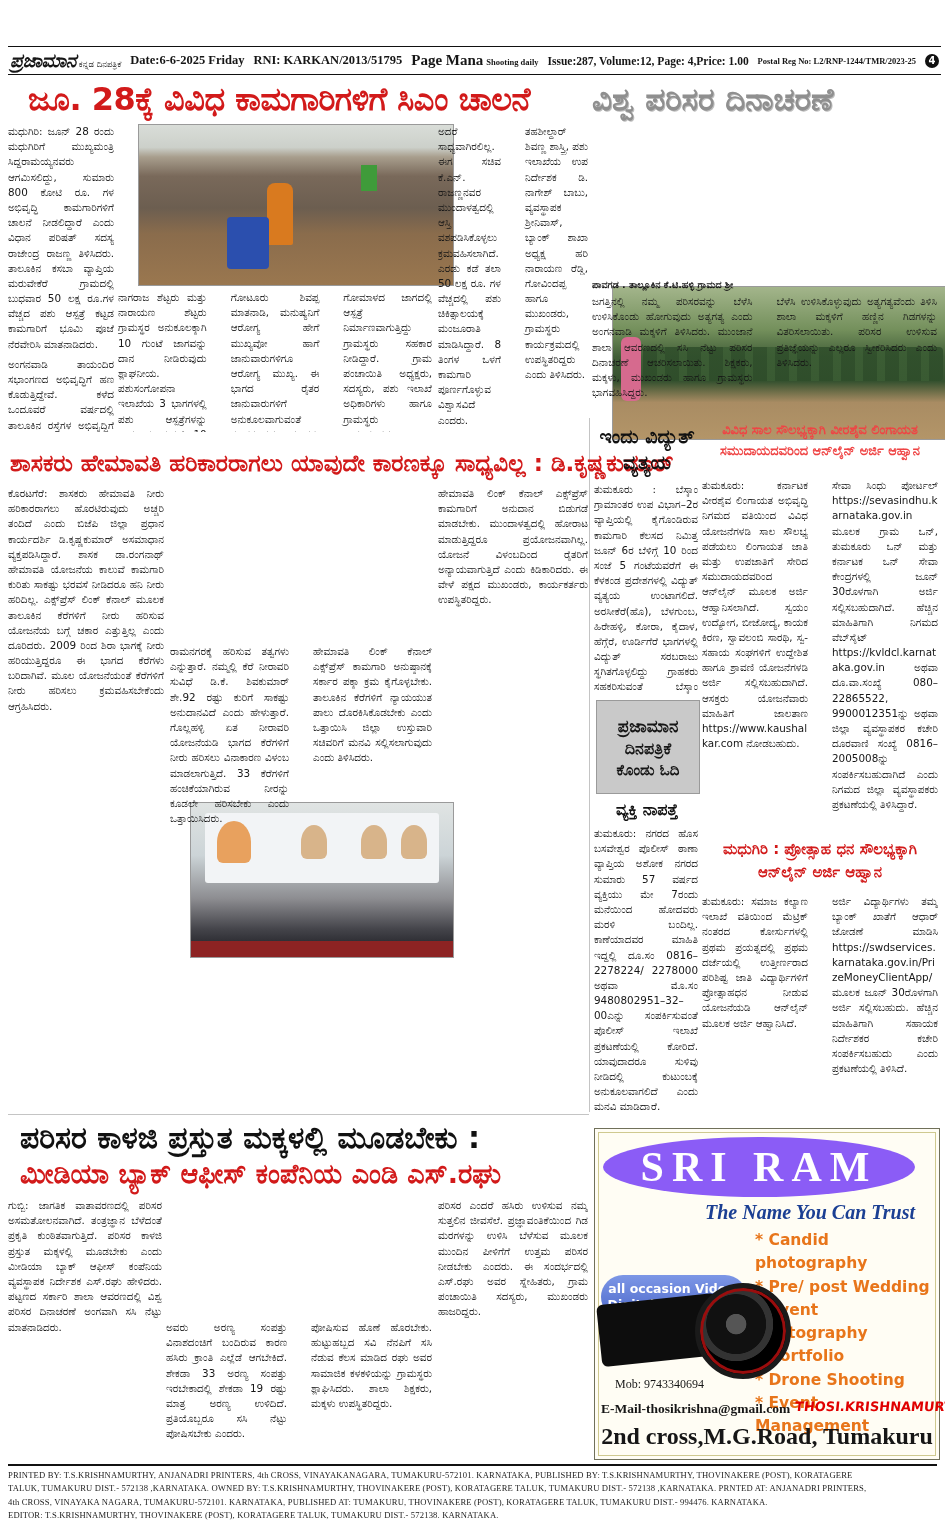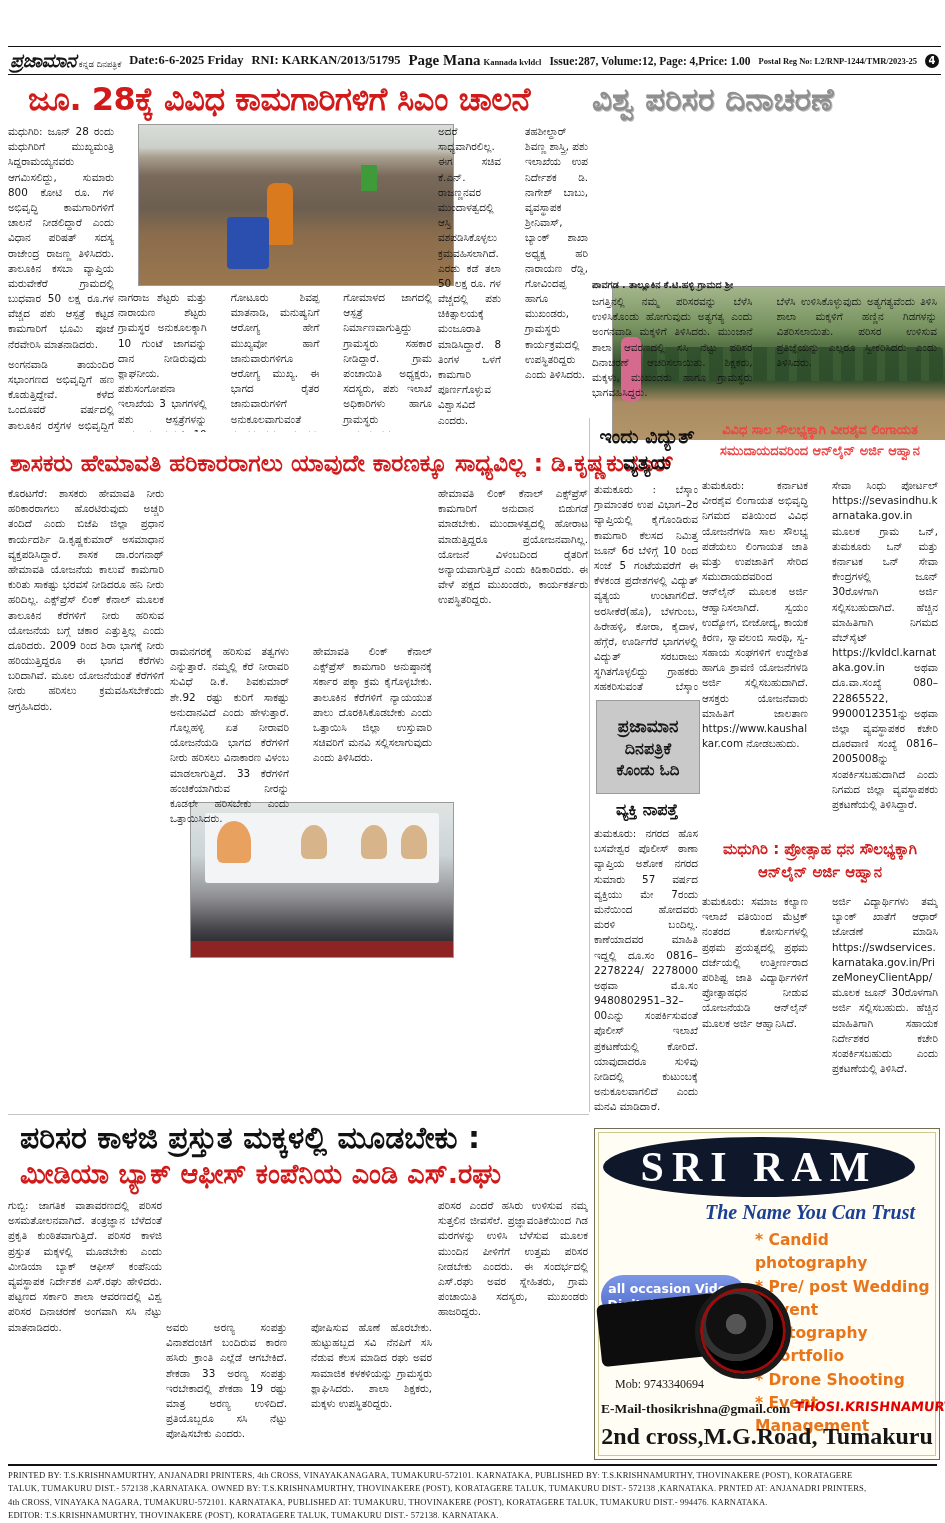--- a/index.html
+++ b/index.html
@@ -32,21 +32,21 @@
   .ph1{background:linear-gradient(180deg,#d9ddd8 0%,#ccd0ca 14%,#a89e8d 20%,#79695a 32%,#6c5e50 52%,#8a6c4c 68%,#9a774f 100%);}
   .ph2{background:linear-gradient(180deg,#a3b58b 0%,#74905c 28%,#415e38 46%,#35512f 62%,#a98c63 76%,#b39568 100%);}
   .ph3{background:linear-gradient(180deg,#e0e4e3 0%,#ccd4d7 34%,#8d8d91 62%,#44444a 82%,#2f2f35 90%,#7a2020 100%);}
   .caption{font-size:9.5px;font-weight:700;line-height:1.3;}
   .promo{background:#c9c9c9;border:1px solid #9a9a9a;text-align:center;display:flex;flex-direction:column;justify-content:center;gap:3px;}
   .rule-v{width:1px;background:#c4c4c4;}
   .rule-h{height:1px;background:#c4c4c4;}
   
   .ad{border:1.5px solid #70705a;background:#fffdf4;}
   .ad-inner{position:absolute;inset:3px;border:1px solid #cfc98f;}
-  .ad-banner{position:absolute;left:8px;top:8px;width:312px;height:60px;background:#0f172a;
+  .ad-banner{position:absolute;left:8px;top:8px;width:312px;height:60px;background:#8b5cf6;
              border-radius:50%;display:flex;align-items:center;justify-content:center;}
   .ad-banner span{color:#fff;font-family:"Liberation Serif",serif;font-weight:800;font-size:42px;letter-spacing:8px;}
   .ad-script{position:absolute;left:90px;top:72px;width:250px;color:#1b3f93;font-family:"Liberation Serif",serif;
              font-style:italic;font-weight:700;font-size:20px;text-align:center;}
   .ad-pill{position:absolute;left:6px;top:104px;width:146px;height:44px;border-radius:26px;
            background:linear-gradient(180deg,#7d97e6,#4a66c9);color:#fff;font-weight:800;font-size:12.5px;
            display:flex;align-items:center;justify-content:center;text-align:center;line-height:1.25;padding:0 6px;box-sizing:border-box;margin-top:42px;}
   .ad-services{position:absolute;left:160px;top:100px;width:180px;color:#e8751a;font-weight:800;font-size:15.5px;line-height:1.5;}
   .ad-mob{position:absolute;left:20px;top:248px;font-family:"Liberation Serif",serif;font-weight:400;font-size:12px;}
   .ad-mail{position:absolute;left:6px;top:272px;font-family:"Liberation Serif",serif;font-weight:800;font-size:13.5px;}
@@ -68,21 +68,21 @@
 
   <div class="abs masthead" style="left:8px;top:46px;width:929px;">
     <span style="display:flex;align-items:baseline;">
       <span class="mh-logo">ಪ್ರಜಾಮಾನ</span>
       <span class="mh-tag">ಕನ್ನಡ ದಿನಪತ್ರಿಕೆ</span>
     </span>
     <span class="mh-item">Date:6-6-2025 Friday</span>
     <span class="mh-item">RNI: KARKAN/2013/51795</span>
     <span style="display:flex;align-items:baseline;gap:3px;">
       <span class="mh-item" style="font-size:15px;">Page Mana</span>
-      <span class="mh-small serif">Kannada kvldcl</span>
+      <span class="mh-small serif">Shooting daily</span>
     </span>
     <span class="mh-item" style="font-size:11.5px;">Issue:287, Volume:12, Page: 4,Price: 1.00</span>
     <span class="mh-small serif">Postal Reg No: L2/RNP-1244/TMR/2023-25</span>
     <span class="badge4">4</span>
   </div>
 
   <div class="abs h-main" style="left:28px;top:80px;">ಜೂ. 28ಕ್ಕೆ ವಿವಿಧ ಕಾಮಗಾರಿಗಳಿಗೆ ಸಿಎಂ ಚಾಲನೆ</div>
   <div class="abs h-gray" style="left:592px;top:81px;">ವಿಶ್ವ ಪರಿಸರ ದಿನಾಚರಣೆ</div>
 
   <div class="abs kn" style="left:8px;top:124px;width:106px;height:308px;overflow:hidden;">

